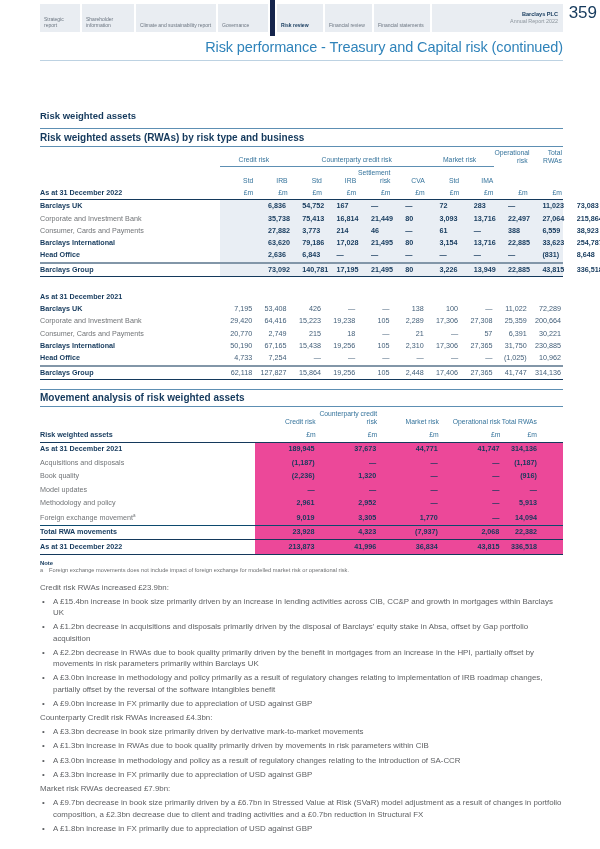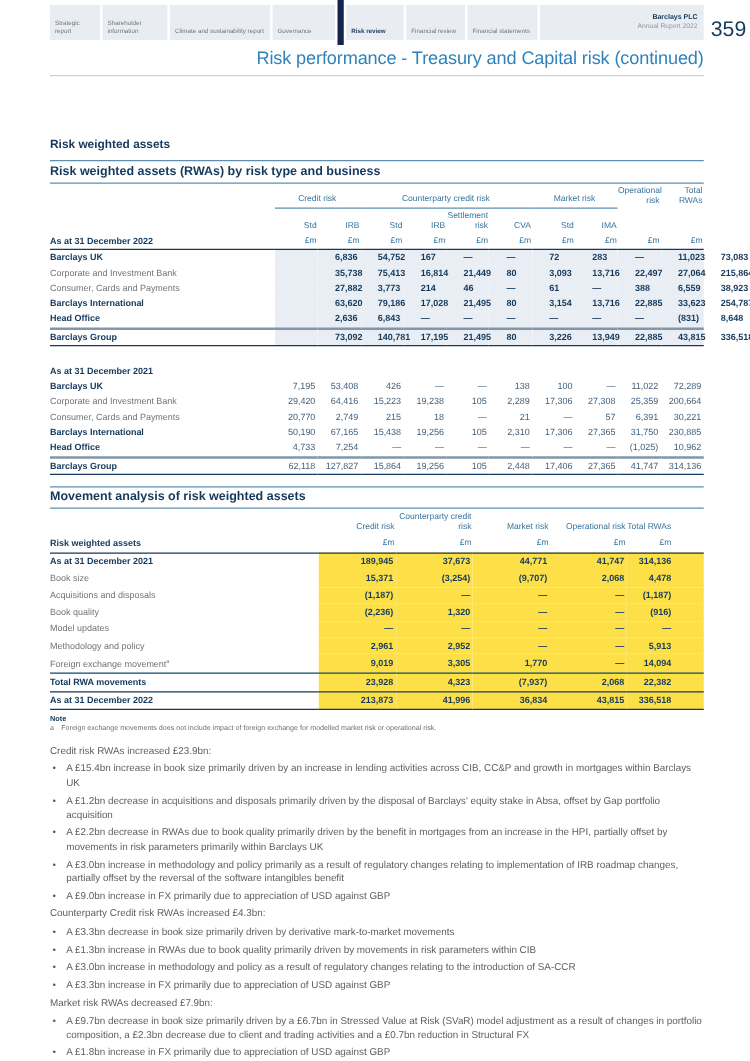--- a/index.html
+++ b/index.html
@@ -1,21 +1,21 @@
 <!DOCTYPE html>
 <html><head>
 <meta charset="utf-8">
 <style>
   html,body{margin:0;padding:0;background:#ffffff;}
   .page{
     position:relative;width:600px;height:849px;background:#fff;overflow:hidden;
     font-family:"Liberation Sans","DejaVu Sans",sans-serif;color:#14395c;
   }
   
-  .header-row{display:flex;align-items:flex-end;margin:4px 3px 0 40px;}
+  .header-row{display:flex;align-items:flex-start;margin:4px 3px 0 40px;}
   .band{display:flex;flex:1;column-gap:2px;height:28px;}
   .tab{background:#e9edf2;display:flex;align-items:flex-end;padding:3px 4px 4px 4px;box-sizing:border-box;}
   .tab span{font-size:5px;line-height:1.2;color:#6b7580;}
   .tab.active span{color:#14395c;font-weight:bold;}
   .t0{width:40px;} .t1{width:52px;} .t2{width:80px;} .t3{width:50px;}
   .t4{width:46px;} .t5{width:47px;} .t6{width:56px;}
   .nav-marker{width:5px;height:36px;background:#15244c;align-self:center;margin-top:-4px;margin-bottom:-4px;flex:0 0 auto;}
   .brandseg{flex:1;background:#e9edf2;display:flex;flex-direction:column;justify-content:center;align-items:flex-end;padding-right:5px;}
   .brand1{font-size:5.6px;font-weight:bold;color:#14395c;line-height:1.25;}
   .brand2{font-size:5.4px;color:#8b949c;line-height:1.25;}
@@ -40,21 +40,21 @@
   .uhead td{color:#36749c;font-weight:400;font-size:6.8px;text-align:right;}
   .uhead td{border-bottom:1.5px solid #14395c;}
   .uhead td.lbl{color:#14395c;font-weight:bold;font-size:7.2px;text-align:left;}
   
   tbody.y2022 td.num{background:#e9eef4;padding-left:48px;}
   tr.rs-group td{border-top:2px solid #8296a8;border-bottom:1.5px solid #14395c;}
   tbody.spacer td{height:13px;padding:0;}
   tr.date-row td{font-weight:bold;color:#14395c;padding-top:3px;}
   tbody.y2021 td.num{font-weight:400;color:#44607a;background:#fff;}
   
-  .mov tbody td.num{background:#fde047;}
+  .mov tbody td.num{background:#ec4899;}
   .mov td:last-child{padding-right:26px;}
   .mov tr.rs-total td{border-top:1px solid #0c4a6e;}
   .mov tr.rs-grand td{border-top:1px solid #14395c;border-bottom:1.5px solid #14395c;}
   .mov td{padding-top:2.6px;padding-bottom:2.6px;}
   sup{font-size:4.5px;vertical-align:super;}
   
   .note{margin-top:5px;}
   .note-h{font-size:5.9px;font-weight:bold;color:#14395c;}
   .note-line{font-size:5.7px;color:#6e7072;margin-top:1px;display:flex;}
   .note-line .nm{width:9px;flex:0 0 auto;}
@@ -366,28 +366,20 @@
       <tbody>
           <tr class="rs-bold">
             <td class="lbl">As at 31 December 2021</td>
             <td class="num">189,945</td>
             <td class="num">37,673</td>
             <td class="num">44,771</td>
             <td class="num">41,747</td>
             <td class="num">314,136</td>
           </tr>
           <tr class="rs-plain">
-            <td class="lbl">Book size</td>
-            <td class="num">15,371</td>
-            <td class="num">(3,254)</td>
-            <td class="num">(9,707)</td>
-            <td class="num">2,068</td>
-            <td class="num">4,478</td>
-          </tr>
-          <tr class="rs-plain">
             <td class="lbl">Acquisitions and disposals</td>
             <td class="num">(1,187)</td>
             <td class="num">—</td>
             <td class="num">—</td>
             <td class="num">—</td>
             <td class="num">(1,187)</td>
           </tr>
           <tr class="rs-plain">
             <td class="lbl">Book quality</td>
             <td class="num">(2,236)</td>

